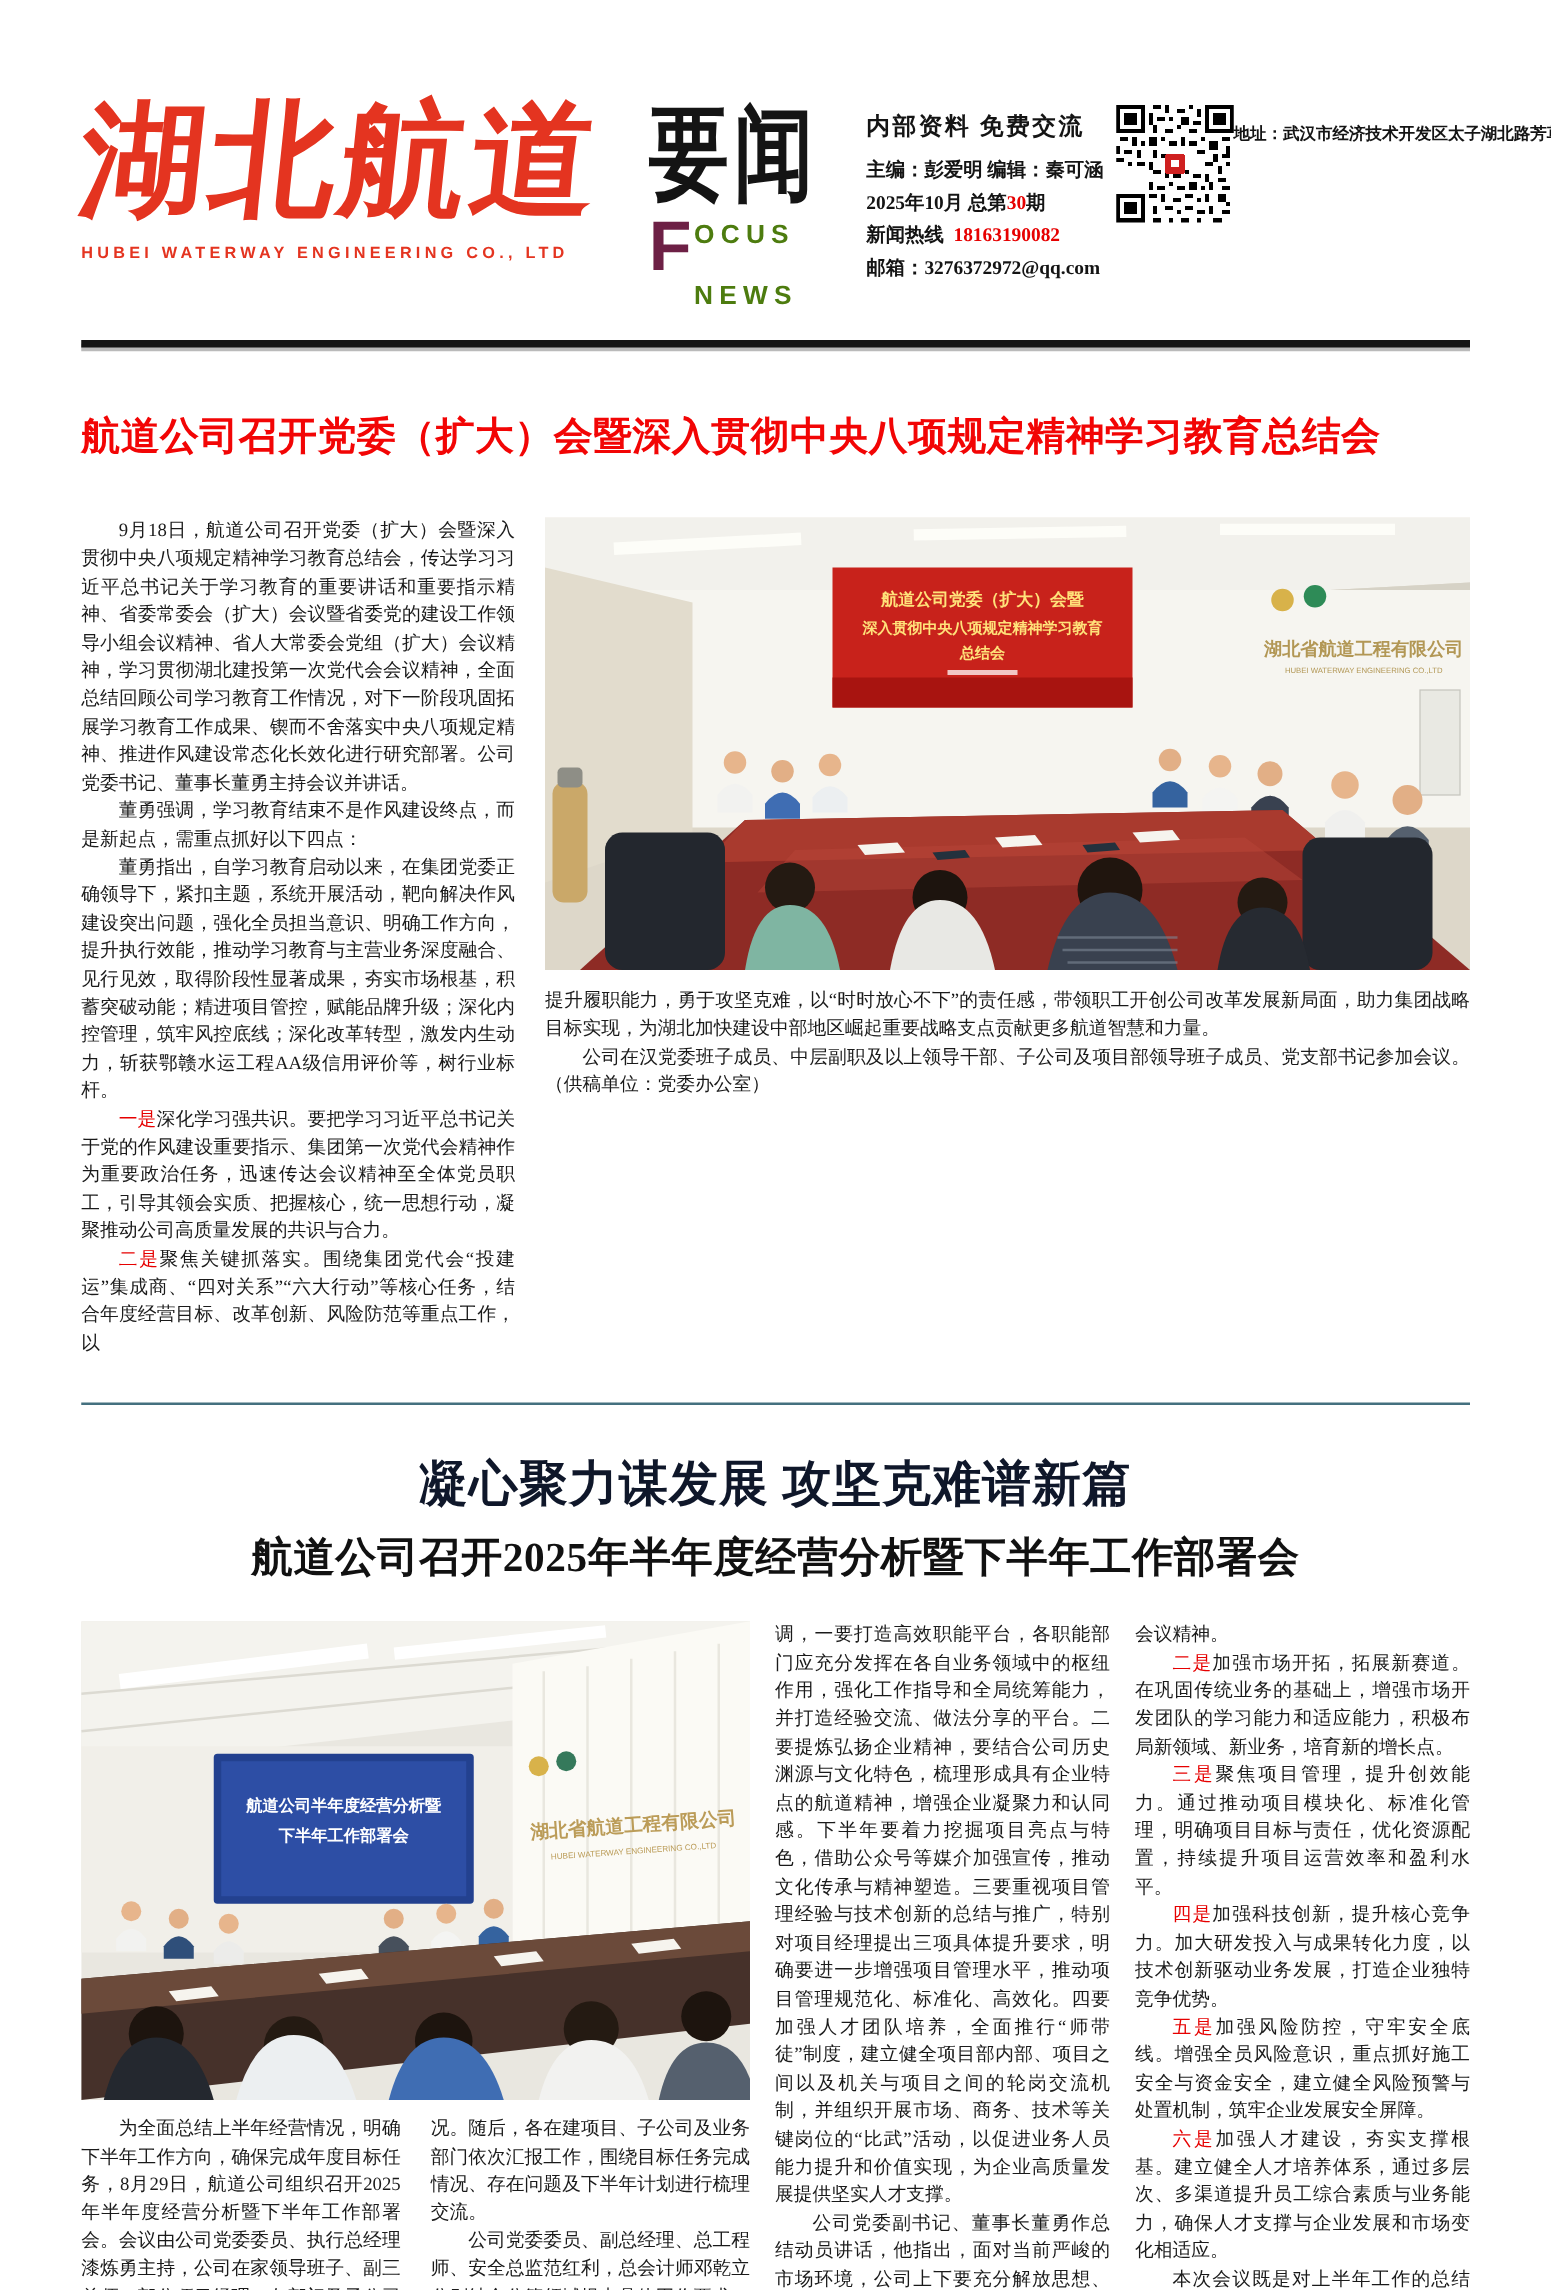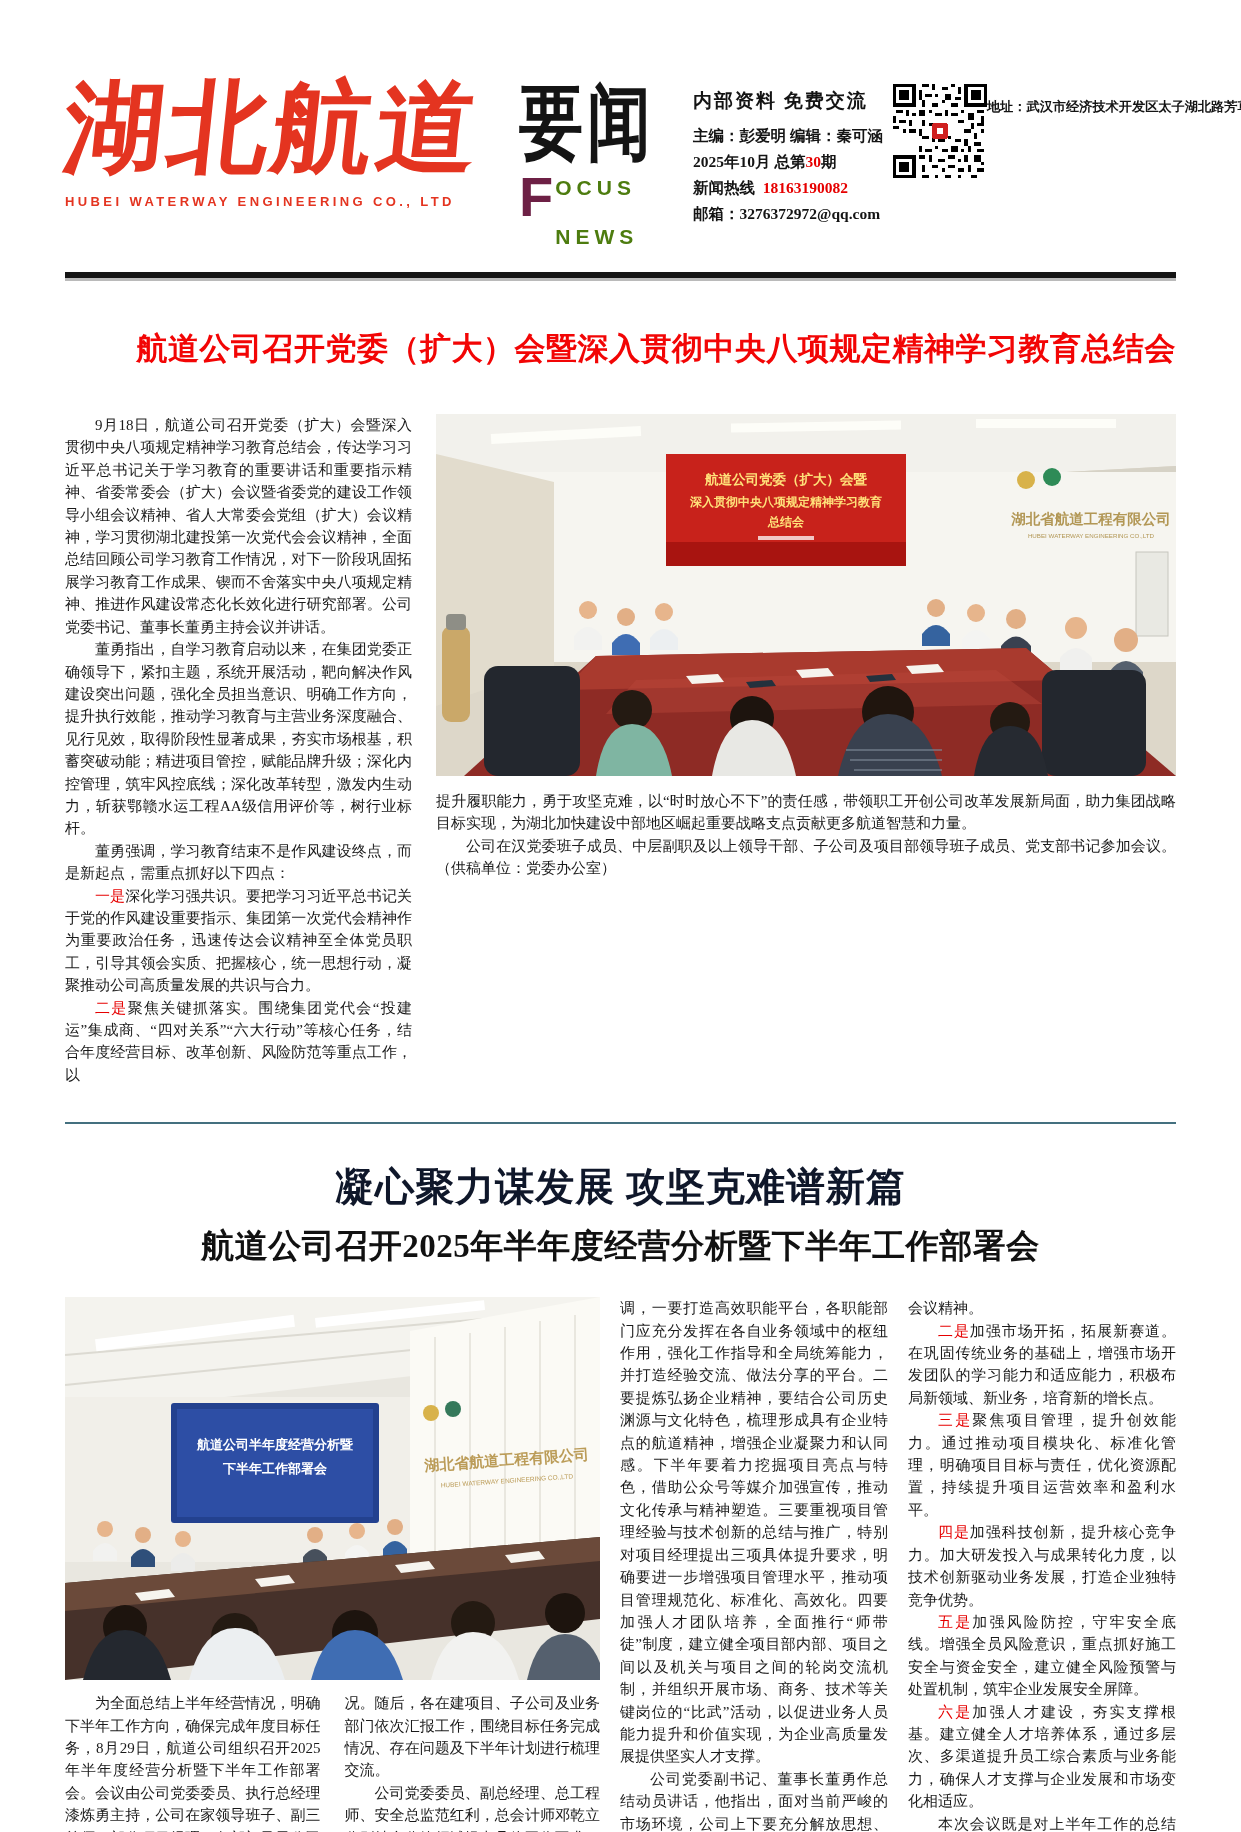--- a/index.html
+++ b/index.html
@@ -22,21 +22,21 @@
   .info-wrap{flex:1;display:flex;flex-direction:row;margin-top:12px;}
   .info-top{display:flex;}
   .info{flex:1;}
   .notice{font-size:19px;font-weight:900;letter-spacing:2px;margin-bottom:12px;}
   .info-line{font-size:15.5px;font-weight:700;margin:5px 0;white-space:nowrap;}
   .red{color:#e60000;}
   .qr{width:94px;height:94px;flex:none;margin-left:10px;margin-top:-4px;}
   .addr{font-size:13.2px;font-weight:700;margin-top:10px;white-space:nowrap;}
   
   .top-rule{margin:24px 65px 0;height:6px;background:#151515;box-shadow:0 3px 0 rgba(130,130,130,.55);}
-  .h1-red{margin:50px 65px 0;text-align:right;color:#f20505;font-size:31px;font-weight:700;letter-spacing:.5px;}
+  .h1-red{margin:50px 65px 0;text-align:left;color:#f20505;font-size:31px;font-weight:700;letter-spacing:.5px;}
   .divider{margin:36px 65px 0;height:2px;background:#44707f;}
   .h2-red{margin:36px 40px 0;text-align:center;color:#0f172a;font-size:39px;font-weight:700;letter-spacing:1px;}
   .h2-black{margin:10px 40px 0;text-align:center;color:#111;font-size:33px;font-weight:700;letter-spacing:.5px;}
   
   .a1{margin:44px 65px 0;display:flex;gap:24px;}
   .a1-c1{width:347px;flex:none;}
   .a1-right{flex:1;min-width:0;}
   .photo-frame{display:block;line-height:0;}
   .a1-two{display:flex;gap:26px;margin-top:14px;}
   .a1-two .col{flex:1;min-width:0;}
@@ -182,22 +182,22 @@
     </div>
   </header>
 
   <div class="top-rule"></div>
 
   <section>
     <h1 class="h1-red">航道公司召开党委（扩大）会暨深入贯彻中央八项规定精神学习教育总结会</h1>
     <div class="a1">
       <div class="a1-c1 textcol">
           <p class="para indent">9月18日，航道公司召开党委（扩大）会暨深入贯彻中央八项规定精神学习教育总结会，传达学习习近平总书记关于学习教育的重要讲话和重要指示精神、省委常委会（扩大）会议暨省委党的建设工作领导小组会议精神、省人大常委会党组（扩大）会议精神，学习贯彻湖北建投第一次党代会会议精神，全面总结回顾公司学习教育工作情况，对下一阶段巩固拓展学习教育工作成果、锲而不舍落实中央八项规定精神、推进作风建设常态化长效化进行研究部署。公司党委书记、董事长董勇主持会议并讲话。</p>
+          <p class="para indent">董勇强调，学习教育结束不是作风建设终点，而是新起点，需重点抓好以下四点：</p>
           <p class="para indent">董勇指出，自学习教育启动以来，在集团党委正确领导下，紧扣主题，系统开展活动，靶向解决作风建设突出问题，强化全员担当意识、明确工作方向，提升执行效能，推动学习教育与主营业务深度融合、见行见效，取得阶段性显著成果，夯实市场根基，积蓄突破动能；精进项目管控，赋能品牌升级；深化内控管理，筑牢风控底线；深化改革转型，激发内生动力，斩获鄂赣水运工程AA级信用评价等，树行业标杆。</p>
-          <p class="para indent">董勇强调，学习教育结束不是作风建设终点，而是新起点，需重点抓好以下四点：</p>
           <p class="para indent"><span class="lead-red">一是</span>深化学习强共识。要把学习习近平总书记关于党的作风建设重要指示、集团第一次党代会精神作为重要政治任务，迅速传达会议精神至全体党员职工，引导其领会实质、把握核心，统一思想行动，凝聚推动公司高质量发展的共识与合力。</p>
           <p class="para indent"><span class="lead-red">二是</span>聚焦关键抓落实。围绕集团党代会“投建运”集成商、“四对关系”“六大行动”等核心任务，结合年度经营目标、改革创新、风险防范等重点工作，以</p>
         </div>
       <div class="a1-right">
         <figure class="photo-frame" style="margin:0">
           <svg viewBox="0 0 740 362" width="740" height="362" role="img">
             <rect width="740" height="362" fill="#ddd7c9"></rect>
             <polygon points="0,0 740,0 740,52 0,92" fill="#f2f1ec"></polygon>
             <polygon points="0,92 740,52 740,58 0,99" fill="#d6d2c6"></polygon>
             <rect x="55" y="16" width="150" height="10" fill="#fdfdf8" transform="rotate(-3 130 21)"></rect>

